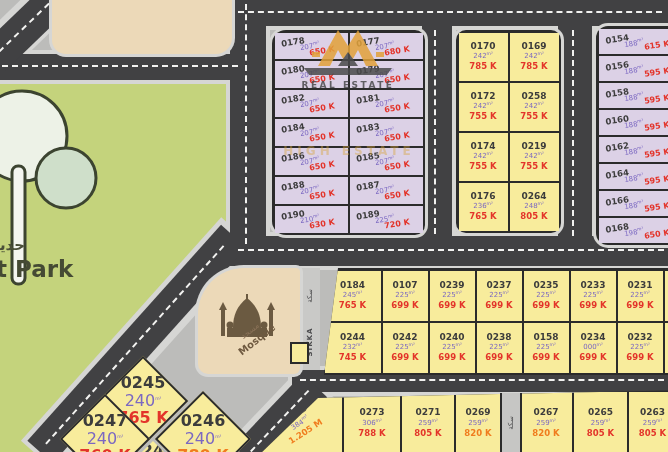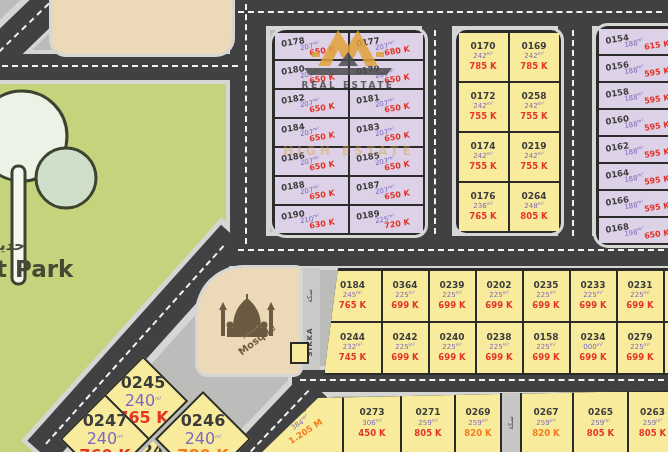--- a/index.html
+++ b/index.html
@@ -364,35 +364,35 @@
   <div id="b-middle" class="abs block y">
       <div class="cell cell-center">
         <div class="cw">
           <span class="num">0184</span>
           <span class="area">245<sup>m²</sup></span>
           <span class="price">765 K</span>
         </div>
       </div>
       <div class="cell cell-center">
         <div class="cw">
-          <span class="num">0364</span>
+          <span class="num">0107</span>
           <span class="area">225<sup>m²</sup></span>
           <span class="price">699 K</span>
         </div>
       </div>
       <div class="cell cell-center">
         <div class="cw">
           <span class="num">0239</span>
           <span class="area">225<sup>m²</sup></span>
           <span class="price">699 K</span>
         </div>
       </div>
       <div class="cell cell-center">
         <div class="cw">
-          <span class="num">0202</span>
+          <span class="num">0237</span>
           <span class="area">225<sup>m²</sup></span>
           <span class="price">699 K</span>
         </div>
       </div>
       <div class="cell cell-center">
         <div class="cw">
           <span class="num">0235</span>
           <span class="area">225<sup>m²</sup></span>
           <span class="price">699 K</span>
         </div>
@@ -451,42 +451,42 @@
       </div>
       <div class="cell cell-center">
         <div class="cw">
           <span class="num">0234</span>
           <span class="area">000<sup>m²</sup></span>
           <span class="price">699 K</span>
         </div>
       </div>
       <div class="cell cell-center">
         <div class="cw">
-          <span class="num">0279</span>
+          <span class="num">0232</span>
           <span class="area">225<sup>m²</sup></span>
           <span class="price">699 K</span>
         </div>
       </div>
       <div class="cell cell-center">
         <div class="cw"></div>
       </div>
     </div>
   <div id="b-bottom" class="abs y">
       <div class="cell cell-center">
         <div class="cw">
           <span class="num">0275</span>
           <span class="area">384<sup>m²</sup></span>
           <span class="price hot">1.205 M</span>
         </div>
       </div>
       <div class="cell cell-center">
         <div class="cw">
           <span class="num">0273</span>
           <span class="area">306<sup>m²</sup></span>
-          <span class="price">450 K</span>
+          <span class="price">788 K</span>
         </div>
       </div>
       <div class="cell cell-center">
         <div class="cw">
           <span class="num">0271</span>
           <span class="area">259<sup>m²</sup></span>
           <span class="price">805 K</span>
         </div>
       </div>
       <div class="cell cell-center">

